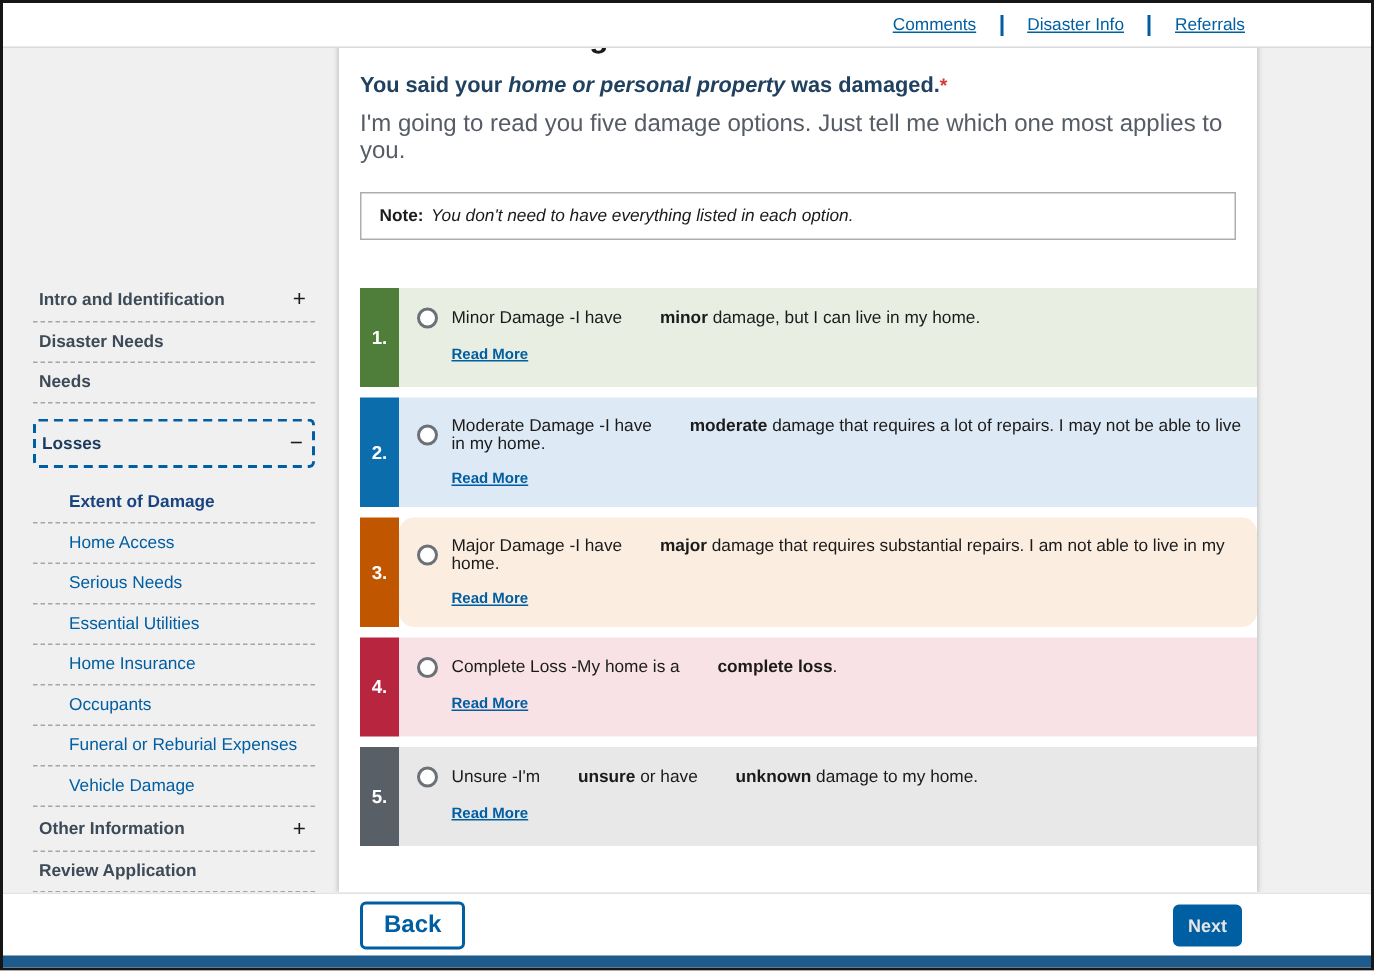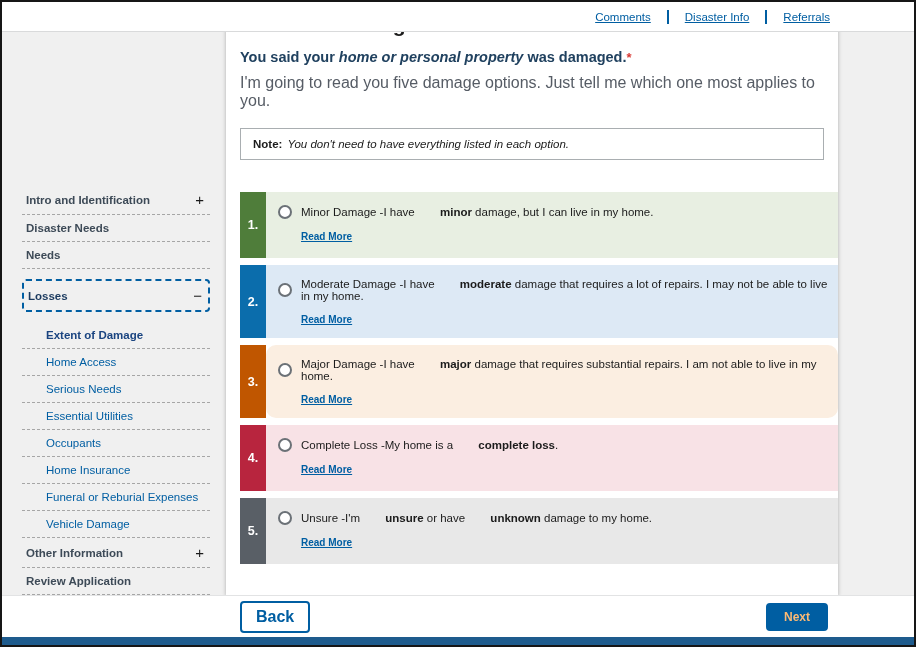--- a/index.html
+++ b/index.html
@@ -85,21 +85,21 @@
     padding:0 86px 0 238px;
   }
   .btn-back {
     background:#fff; border:2px solid var(--link-blue,#005ea2);
     color:var(--link-blue,#005ea2); font-weight:700; font-size:16px;
     padding:5px 14px; border-radius:4px; cursor:pointer;
     font-family:"Liberation Sans", sans-serif;
   }
   .btn-next {
     background:var(--link-blue,#005ea2); border:2px solid var(--link-blue,#005ea2);
-    color:#fdba74; font-weight:700; font-size:12px; padding:5px 16px; border-radius:4px;
+    color:#e5e5e5; font-weight:700; font-size:12px; padding:5px 8px; border-radius:4px;
     cursor:pointer; font-family:"Liberation Sans", sans-serif;
   }
   .bottom-bar { flex:0 0 8px; background:var(--bottom-bar,#1e5b8d); }
 </style>
 </head>
 <body>
 
 <div class="page">
 
   <div class="topbar">
@@ -128,22 +128,22 @@
       <div class="snav-item active">
         <span>Losses</span>
         <span class="toggle">−</span>
       </div>
 
       <div>
         <div class="sub-item current">Extent of Damage</div>
         <div class="sub-item">Home Access</div>
         <div class="sub-item">Serious Needs</div>
         <div class="sub-item">Essential Utilities</div>
+        <div class="sub-item">Home Insurance</div>
         <div class="sub-item">Occupants</div>
-        <div class="sub-item">Home Insurance</div>
         <div class="sub-item">Funeral or Reburial Expenses</div>
         <div class="sub-item">Vehicle Damage</div>
       </div>
 
       <div class="snav-item">
         <span>Other Information</span>
         <span class="toggle">+</span>
       </div>
       <div class="snav-item">
         <span>Review Application</span>

